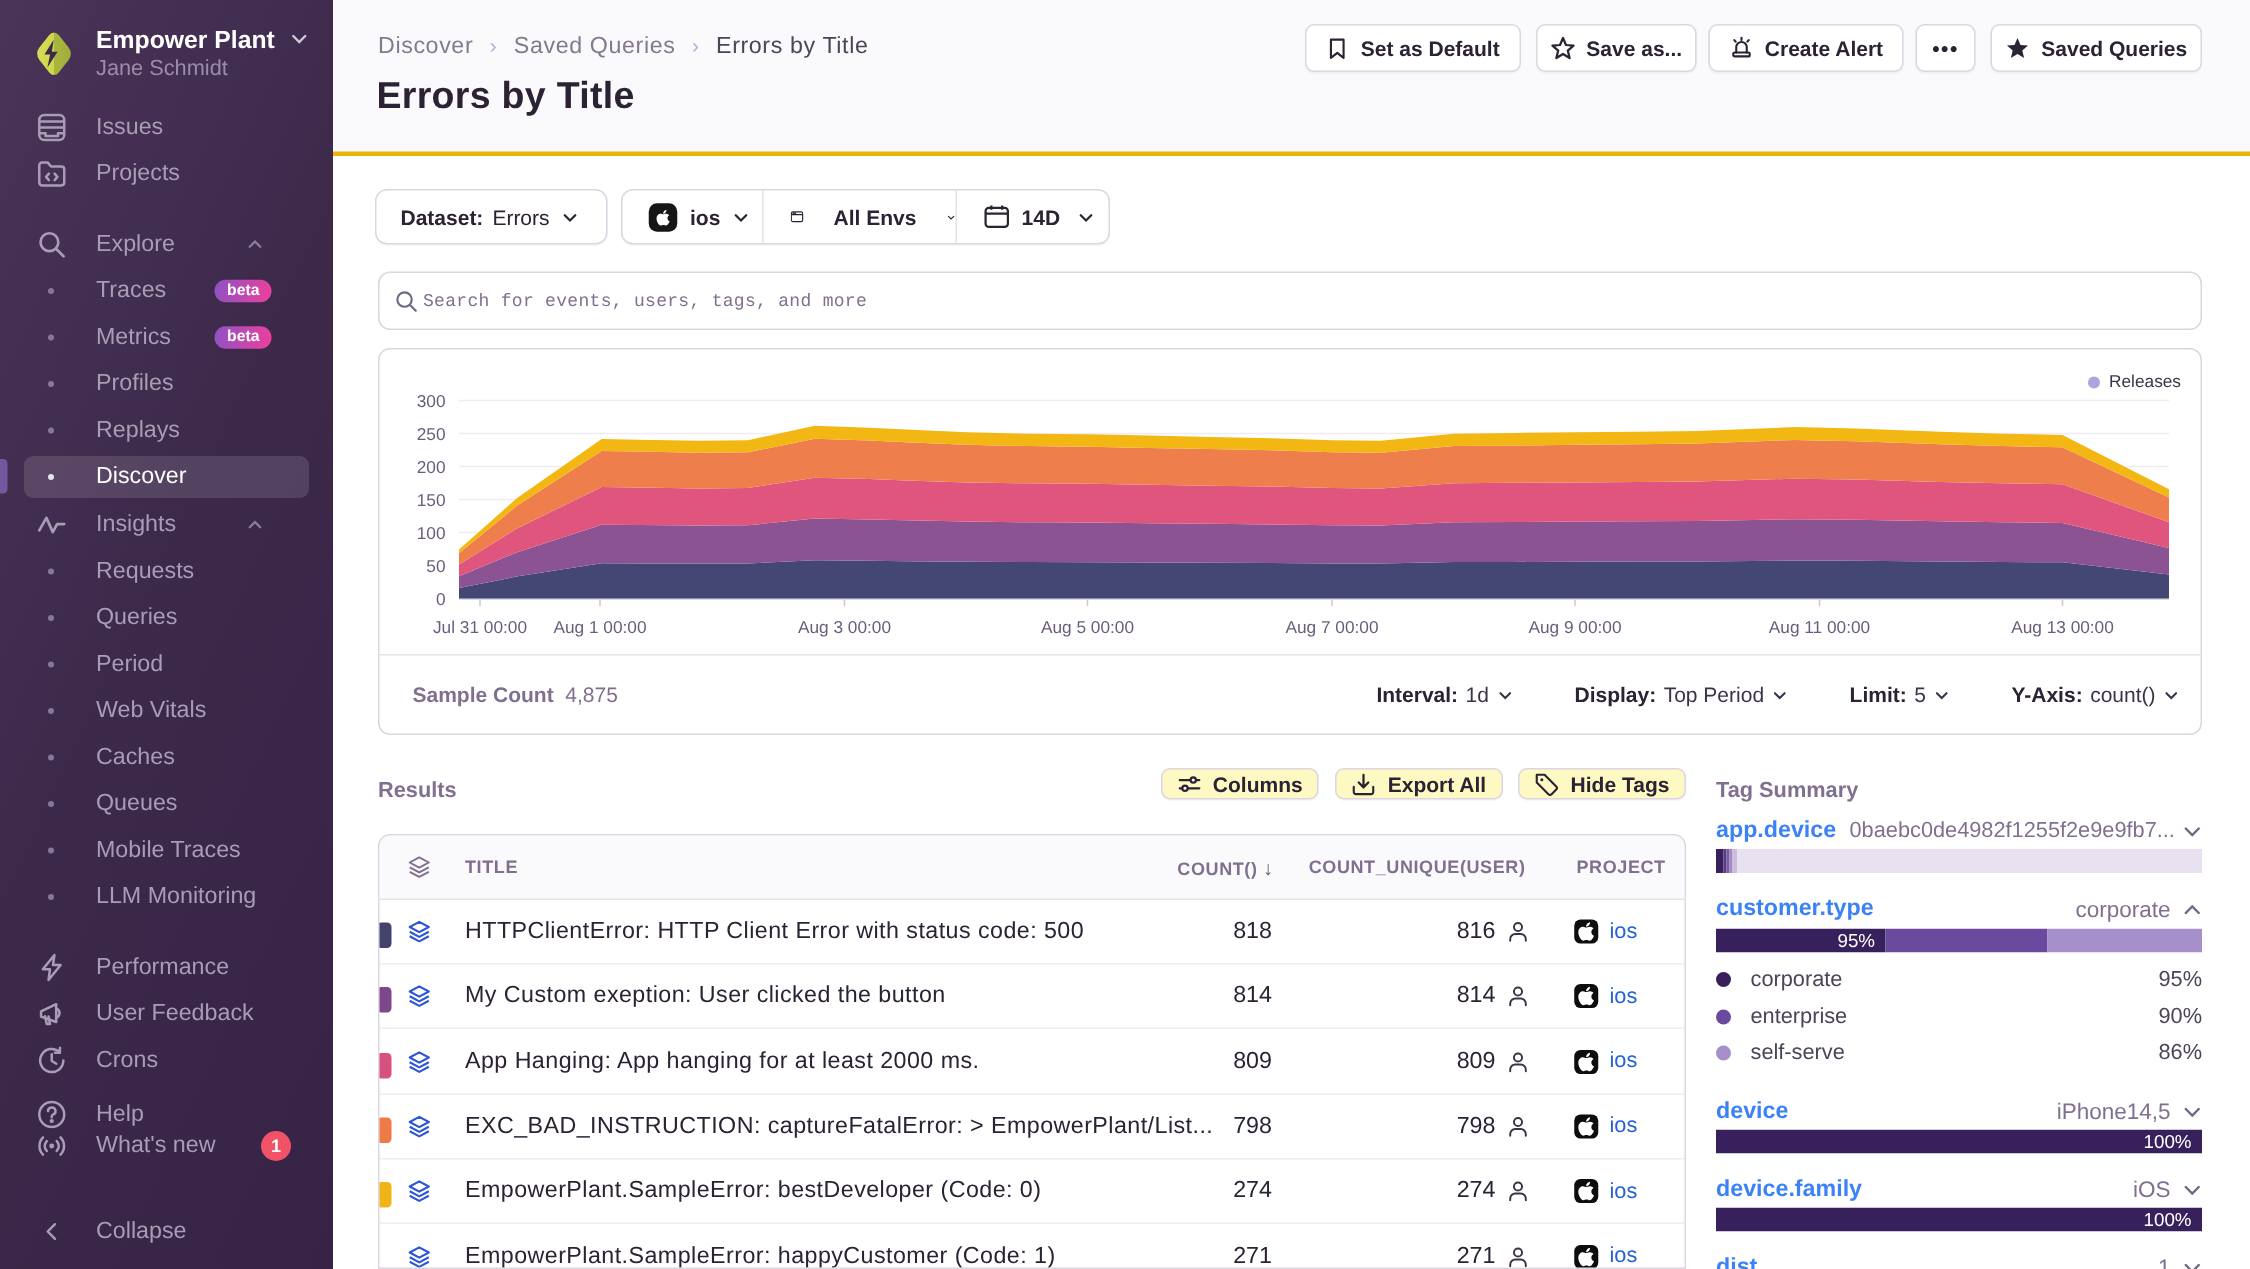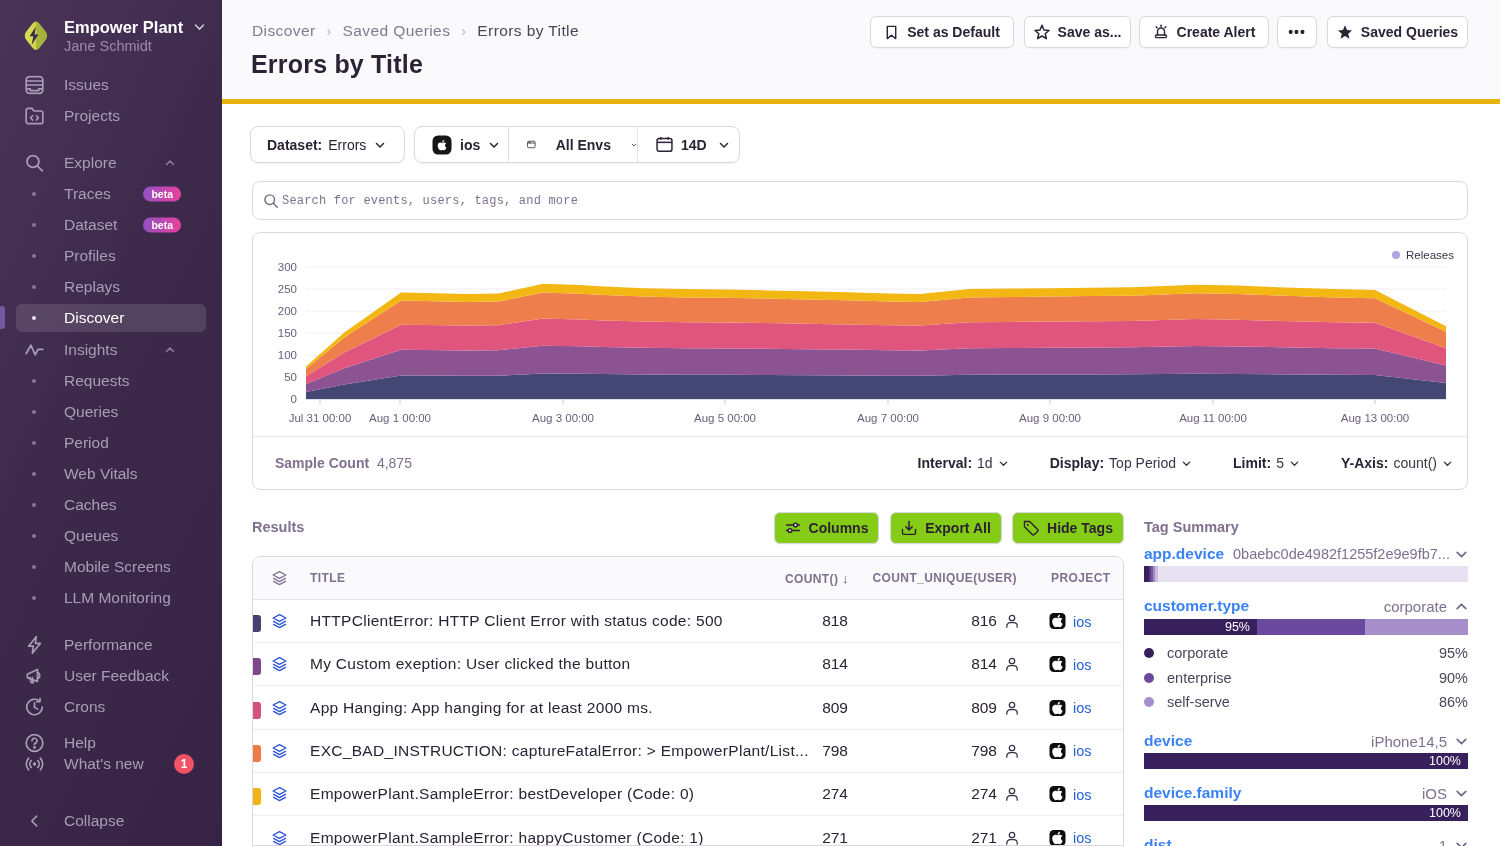--- a/index.html
+++ b/index.html
@@ -13,40 +13,40 @@
 .sb-item .ico { position:absolute; left:25px; top:50%; transform:translateY(-50%); width:19px; height:19px; }
 .sb-item .dot { position:absolute; left:32px; top:50%; margin-top:-2px; width:4px; height:4px; border-radius:50%; background:#87789a; }
 .sb-item .chev { position:absolute; right:32px; top:50%; transform:translateY(-50%); width:12px; height:12px; }
 .beta { position:absolute; right:27px; top:50%; transform:translateY(-50%); font-size:10.5px; font-weight:700; color:#fff;
   background:linear-gradient(100deg,#8d52c5 0%,#ee3f9c 100%); border-radius:20px; padding:1px 8px 2px; }
 .badge1 { position:absolute; left:174px; top:50%; transform:translateY(-50%); width:20px; height:20px; border-radius:50%;
   background:#f05266; color:#fff; font-size:12px; font-weight:700; text-align:center; line-height:20px; }
 #active-bg { position:absolute; left:16px; top:304px; width:190px; height:28px; background:rgba(255,255,255,0.12); border-radius:6px; }
 #active-accent { position:absolute; left:0; top:306px; width:5px; height:23px; background:#73589f; border-radius:0 3px 3px 0; }
 
-#header { position:absolute; left:222px; top:0; width:1278px; height:104px; background:#faf9fb; border-bottom:5px solid #eab308;text-align:center; }
+#header { position:absolute; left:222px; top:0; width:1278px; height:104px; background:#faf9fb; border-bottom:3px solid #eab308;text-align:center; }
 #crumbs { position:absolute; left:30px; top:22px; font-size:15.5px; letter-spacing:0.4px; color:#837a90; }
 #crumbs .sep { color:#b6add7; margin:0 11px; font-size:14px; }
 #crumbs .cur { color:#4d4458; }
 #page-title { position:absolute; left:29px; top:50px; font-size:25px; font-weight:700; color:#2b2233; letter-spacing:0.2px; }
 .btn { position:absolute; top:16px; height:32px; background:#fff; border:1px solid #dcd5e2; border-radius:6px;
   display:flex; align-items:center; justify-content:center; font-size:14px; font-weight:700; color:#2b2233; gap:8px; box-shadow:0 1px 1px rgba(43,34,51,0.04); }
 
 #main { position:absolute; left:222px; top:105px; width:1278px; height:741px; background:#fff; }
 .fbtn { position:absolute; top:21px; height:37px; background:#fff; border:1px solid #dcd5e2; border-radius:8px;
   display:flex; align-items:center; font-size:14px; color:#2b2233; box-shadow:0 1px 1px rgba(43,34,51,0.04); }
 #searchbar { position:absolute; left:30px; top:76px; width:1216px; height:39px; border:1px solid #dcd5e2; border-radius:8px; background:#fff; }
 #searchbar .ph { position:absolute; left:29px; top:12px; font-family:"Liberation Mono",monospace; font-size:12px; color:#80708f; letter-spacing:0.2px; }
 #chartcard { position:absolute; left:30px; top:127px; width:1216px; height:258px; border:1px solid #dcd5e2; border-radius:8px; background:#fff; }
 #chartfooter { position:absolute; left:0; right:0; bottom:0; height:53px; border-top:1px solid #e7e1ec; }
 .cf-label { font-weight:700; color:#2b2233; }
 .cf-grp { display:flex; align-items:center; gap:5px; font-size:14px; color:#3c3347; }
 
 .sec-label { font-size:14.5px; font-weight:700; color:#80708f; }
-.rbtn { position:absolute; top:407px; height:32px; background:#84cc16; border:1px solid #dcd5e2; border-radius:6px;
+.rbtn { position:absolute; top:407px; height:21px; background:#fef9c3; border:1px solid #dcd5e2; border-radius:6px;
   display:flex; align-items:center; justify-content:center; font-size:14px; font-weight:700; color:#2b2233; gap:8px; box-shadow:0 1px 1px rgba(43,34,51,0.04); }
 #rtable { position:absolute; left:30px; top:451px; width:872px; height:290px; border:1px solid #dcd5e2; border-radius:8px 8px 0 0; background:#fff; overflow:hidden; }
 #thead { position:absolute; left:0; top:0; width:870px; height:43px; background:#faf9fb; border-bottom:1px solid #e7e1ec;
   font-size:12px; font-weight:700; color:#80708f; letter-spacing:0.4px; }
 .trow { position:absolute; left:0; width:870px; height:43px; border-bottom:1px solid #f0ecf3; font-size:15.5px; color:#2b2233; }
 .tbar { position:absolute; left:-2px; top:15px; width:10px; height:17px; border-radius:3px; }
 .ttitle { position:absolute; left:57px; top:50%; transform:translateY(-50%); white-space:nowrap; letter-spacing:0.3px; }
 .tcount { position:absolute; right:275px; top:50%; transform:translateY(-50%); }
 .tuniq { position:absolute; right:103px; top:50%; transform:translateY(-50%); display:flex; align-items:center; gap:7px; }
 .tproj { position:absolute; left:796px; top:50%; transform:translateY(-50%); display:flex; align-items:center; gap:7px;
@@ -113,21 +113,21 @@
         <path d="M2.5 7.5 L6 4 L9.5 7.5" stroke="#8d7f9b" stroke-width="1.5" fill="none" stroke-linecap="round"></path>
       </svg>
     </div>
   <div class="sb-item" style="top:179px">
       <span class="dot"></span>
       <span class="txt">Traces</span>
       <span class="beta">beta</span>
     </div>
   <div class="sb-item" style="top:210px">
       <span class="dot"></span>
-      <span class="txt">Dataset</span>
+      <span class="txt">Metrics</span>
       <span class="beta">beta</span>
     </div>
   <div class="sb-item" style="top:241px">
       <span class="dot"></span>
       <span class="txt">Profiles</span>
     </div>
   <div class="sb-item" style="top:272px">
       <span class="dot"></span>
       <span class="txt">Replays</span>
     </div>
@@ -164,21 +164,21 @@
   <div class="sb-item" style="top:490px">
       <span class="dot"></span>
       <span class="txt">Caches</span>
     </div>
   <div class="sb-item" style="top:521px">
       <span class="dot"></span>
       <span class="txt">Queues</span>
     </div>
   <div class="sb-item" style="top:552px">
       <span class="dot"></span>
-      <span class="txt">Mobile Screens</span>
+      <span class="txt">Mobile Traces</span>
     </div>
   <div class="sb-item" style="top:583px">
       <span class="dot"></span>
       <span class="txt">LLM Monitoring</span>
     </div>
 
   <div class="sb-item" style="top:630px">
     <svg class="ico" viewBox="0 0 16 16" fill="none" stroke="#a99db6" stroke-width="1.4" stroke-linejoin="round">
       <path d="M9.5 1 L3 9 H7 L6.2 15 L13 6.6 H8.7 Z"></path>
     </svg>

